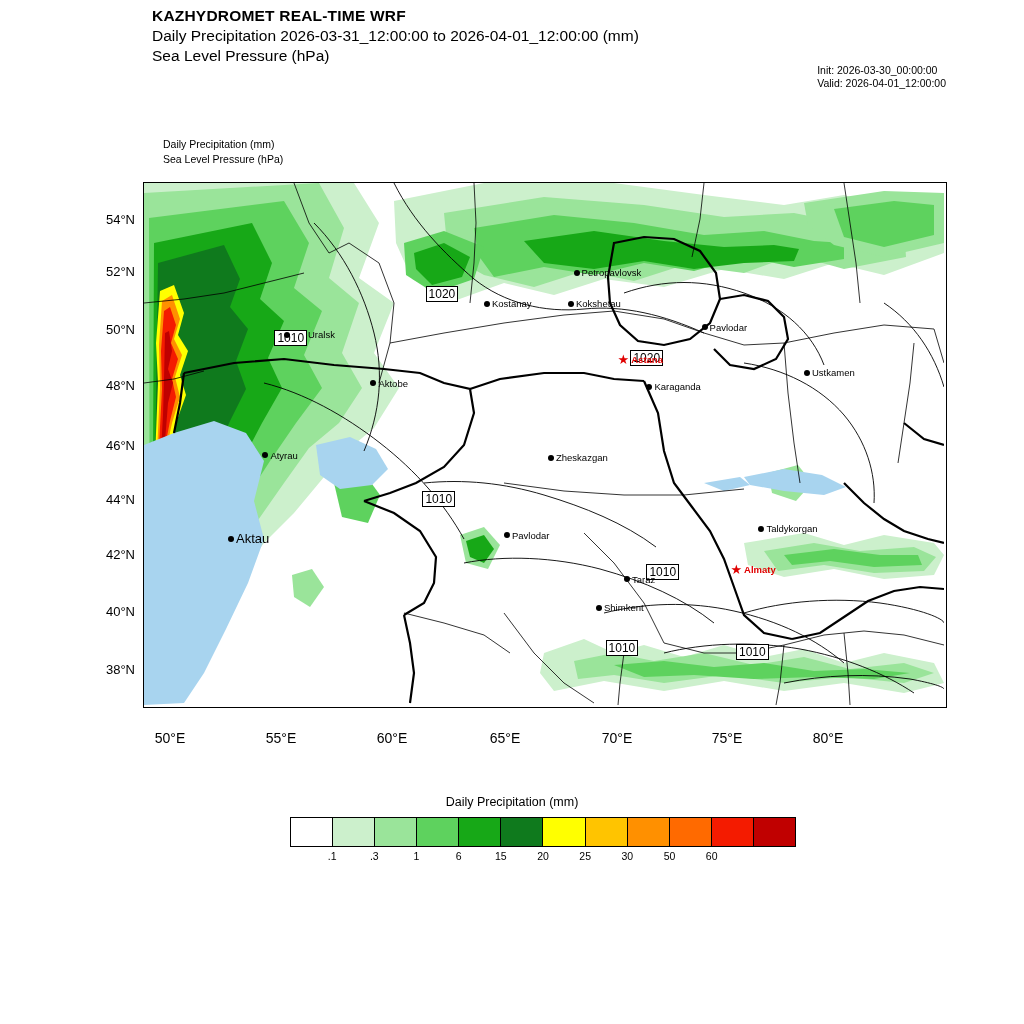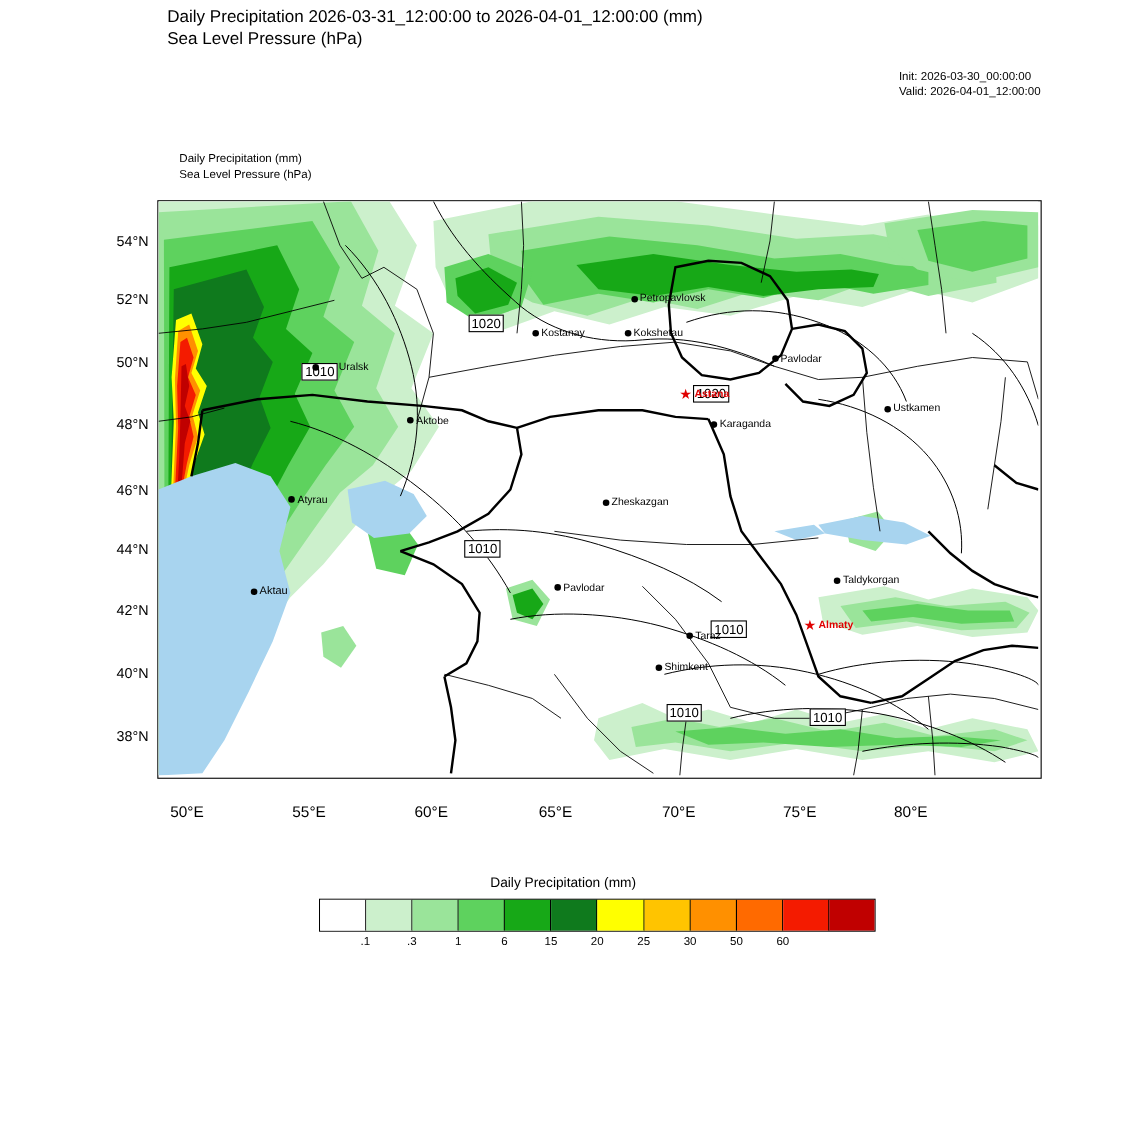--- a/index.html
+++ b/index.html
@@ -34,20 +34,21 @@
   #cbar{position:absolute;left:290px;top:817px;width:506px;height:30px;display:flex;border:1px solid #000;box-sizing:border-box;}
   #cbar div{flex:1 1 0;height:100%;border-right:1px solid #000;box-sizing:border-box;}
   #cbar div:last-child{border-right:none;}
   .cbticks{position:absolute;left:290px;top:850px;width:506px;height:18px;}
   .cbticks span{position:absolute;font-size:10.5px;transform:translateX(-50%);}
 </style>
 </head>
 <body>
 
 <div class="hdr">
+  <div class="l1">KAZHYDROMET REAL-TIME WRF</div>
   <div class="l2">Daily Precipitation 2026-03-31_12:00:00 to 2026-04-01_12:00:00 (mm)</div>
   <div class="l3">Sea Level Pressure  (hPa)</div>
 </div>
 
 <div class="initblk">
   <div>Init: 2026-03-30_00:00:00</div>
   <div>Valid: 2026-04-01_12:00:00</div>
 </div>
 
 <div class="subcap">
@@ -178,21 +179,21 @@
       <div style="position: absolute; left: 278.4px; top: 307.98px; font: 12px &quot;Liberation Sans&quot;, sans-serif; background: rgb(255, 255, 255); border: 1px solid rgb(0, 0, 0); padding: 0px 2px;">1010</div>
       <div style="position: absolute; left: 502.4px; top: 380.538px; font: 12px &quot;Liberation Sans&quot;, sans-serif; background: rgb(255, 255, 255); border: 1px solid rgb(0, 0, 0); padding: 0px 2px;">1010</div>
       <div style="position: absolute; left: 461.6px; top: 457.272px; font: 12px &quot;Liberation Sans&quot;, sans-serif; background: rgb(255, 255, 255); border: 1px solid rgb(0, 0, 0); padding: 0px 2px;">1010</div>
       <div style="position: absolute; left: 592px; top: 461.448px; font: 12px &quot;Liberation Sans&quot;, sans-serif; background: rgb(255, 255, 255); border: 1px solid rgb(0, 0, 0); padding: 0px 2px;">1010</div>
     </div>
 
   <div id="city-layer">
       <div style="position: absolute; left: 140px; top: 141.984px; white-space: nowrap;"><span style="display: inline-block; vertical-align: middle; width: 6px; height: 6px; border-radius: 50%; background: rgb(0, 0, 0);"></span><span style="font-size: 9.5px; margin-left: 18px; vertical-align: middle;">Uralsk</span></div>
       <div style="position: absolute; left: 226.4px; top: 190.53px; white-space: nowrap;"><span style="display: inline-block; vertical-align: middle; width: 6px; height: 6px; border-radius: 50%; background: rgb(0, 0, 0);"></span><span style="font-size: 9.5px; margin-left: 2px; vertical-align: middle;">Aktobe</span></div>
       <div style="position: absolute; left: 118.4px; top: 262.566px; white-space: nowrap; text-align: center;"><span style="display: inline-block; vertical-align: middle; width: 6px; height: 6px; border-radius: 50%; background: rgb(0, 0, 0);"></span><span style="font-size: 9.5px; margin-left: 2px; vertical-align: middle;">Atyrau</span></div>
-      <div style="position: absolute; left: 84px; top: 346.086px; white-space: nowrap;"><span style="display: inline-block; vertical-align: middle; width: 6px; height: 6px; border-radius: 50%; background: rgb(0, 0, 0);"></span><span style="font-size: 10px; margin-left: 2px; vertical-align: middle;">Aktau</span></div>
+      <div style="position: absolute; left: 84px; top: 346.086px; white-space: nowrap;"><span style="display: inline-block; vertical-align: middle; width: 6px; height: 6px; border-radius: 50%; background: rgb(0, 0, 0);"></span><span style="font-size: 13px; margin-left: 2px; vertical-align: middle;">Aktau</span></div>
       <div style="position: absolute; left: 340px; top: 111.186px; white-space: nowrap;"><span style="display: inline-block; vertical-align: middle; width: 6px; height: 6px; border-radius: 50%; background: rgb(0, 0, 0);"></span><span style="font-size: 9.5px; margin-left: 2px; vertical-align: middle;">Kostanay</span></div>
       <div style="position: absolute; left: 429.6px; top: 79.866px; white-space: nowrap;"><span style="display: inline-block; vertical-align: middle; width: 6px; height: 6px; border-radius: 50%; background: rgb(0, 0, 0);"></span><span style="font-size: 9.5px; margin-left: 2px; vertical-align: middle;">Petropavlovsk</span></div>
       <div style="position: absolute; left: 424px; top: 111.186px; white-space: nowrap;"><span style="display: inline-block; vertical-align: middle; width: 6px; height: 6px; border-radius: 50%; background: rgb(0, 0, 0);"></span><span style="font-size: 9.5px; margin-left: 2px; vertical-align: middle;">Kokshetau</span></div>
       <div style="position: absolute; left: 557.6px; top: 134.676px; white-space: nowrap;"><span style="display: inline-block; vertical-align: middle; width: 6px; height: 6px; border-radius: 50%; background: rgb(0, 0, 0);"></span><span style="font-size: 9.5px; margin-left: 2px; vertical-align: middle;">Pavlodar</span></div>
       <div style="position: absolute; left: 473.6px; top: 167.04px; white-space: nowrap;"><span style="display: inline-block; vertical-align: middle; color: rgb(224, 0, 0); font-size: 13px; line-height: 10px;">★</span><span style="font-size: 9.5px; margin-left: 2px; vertical-align: middle; color: rgb(224, 0, 0); font-weight: bold; text-align: center;">Astana</span></div>
       <div style="position: absolute; left: 502.4px; top: 194.184px; white-space: nowrap;"><span style="display: inline-block; vertical-align: middle; width: 6px; height: 6px; border-radius: 50%; background: rgb(0, 0, 0);"></span><span style="font-size: 9.5px; margin-left: 2px; vertical-align: middle;">Karaganda</span></div>
       <div style="position: absolute; left: 660px; top: 180.09px; white-space: nowrap;"><span style="display: inline-block; vertical-align: middle; width: 6px; height: 6px; border-radius: 50%; background: rgb(0, 0, 0);"></span><span style="font-size: 9.5px; margin-left: 2px; vertical-align: middle;">Ustkamen</span></div>
       <div style="position: absolute; left: 404px; top: 265.176px; white-space: nowrap;"><span style="display: inline-block; vertical-align: middle; width: 6px; height: 6px; border-radius: 50%; background: rgb(0, 0, 0);"></span><span style="font-size: 9.5px; margin-left: 2px; vertical-align: middle;">Zheskazgan</span></div>
       <div style="position: absolute; left: 360px; top: 342.432px; white-space: nowrap;"><span style="display: inline-block; vertical-align: middle; width: 6px; height: 6px; border-radius: 50%; background: rgb(0, 0, 0);"></span><span style="font-size: 9.5px; margin-left: 2px; vertical-align: middle;">Pavlodar</span></div>
       <div style="position: absolute; left: 614.4px; top: 336.168px; white-space: nowrap;"><span style="display: inline-block; vertical-align: middle; width: 6px; height: 6px; border-radius: 50%; background: rgb(0, 0, 0);"></span><span style="font-size: 9.5px; margin-left: 2px; vertical-align: middle;">Taldykorgan</span></div>

